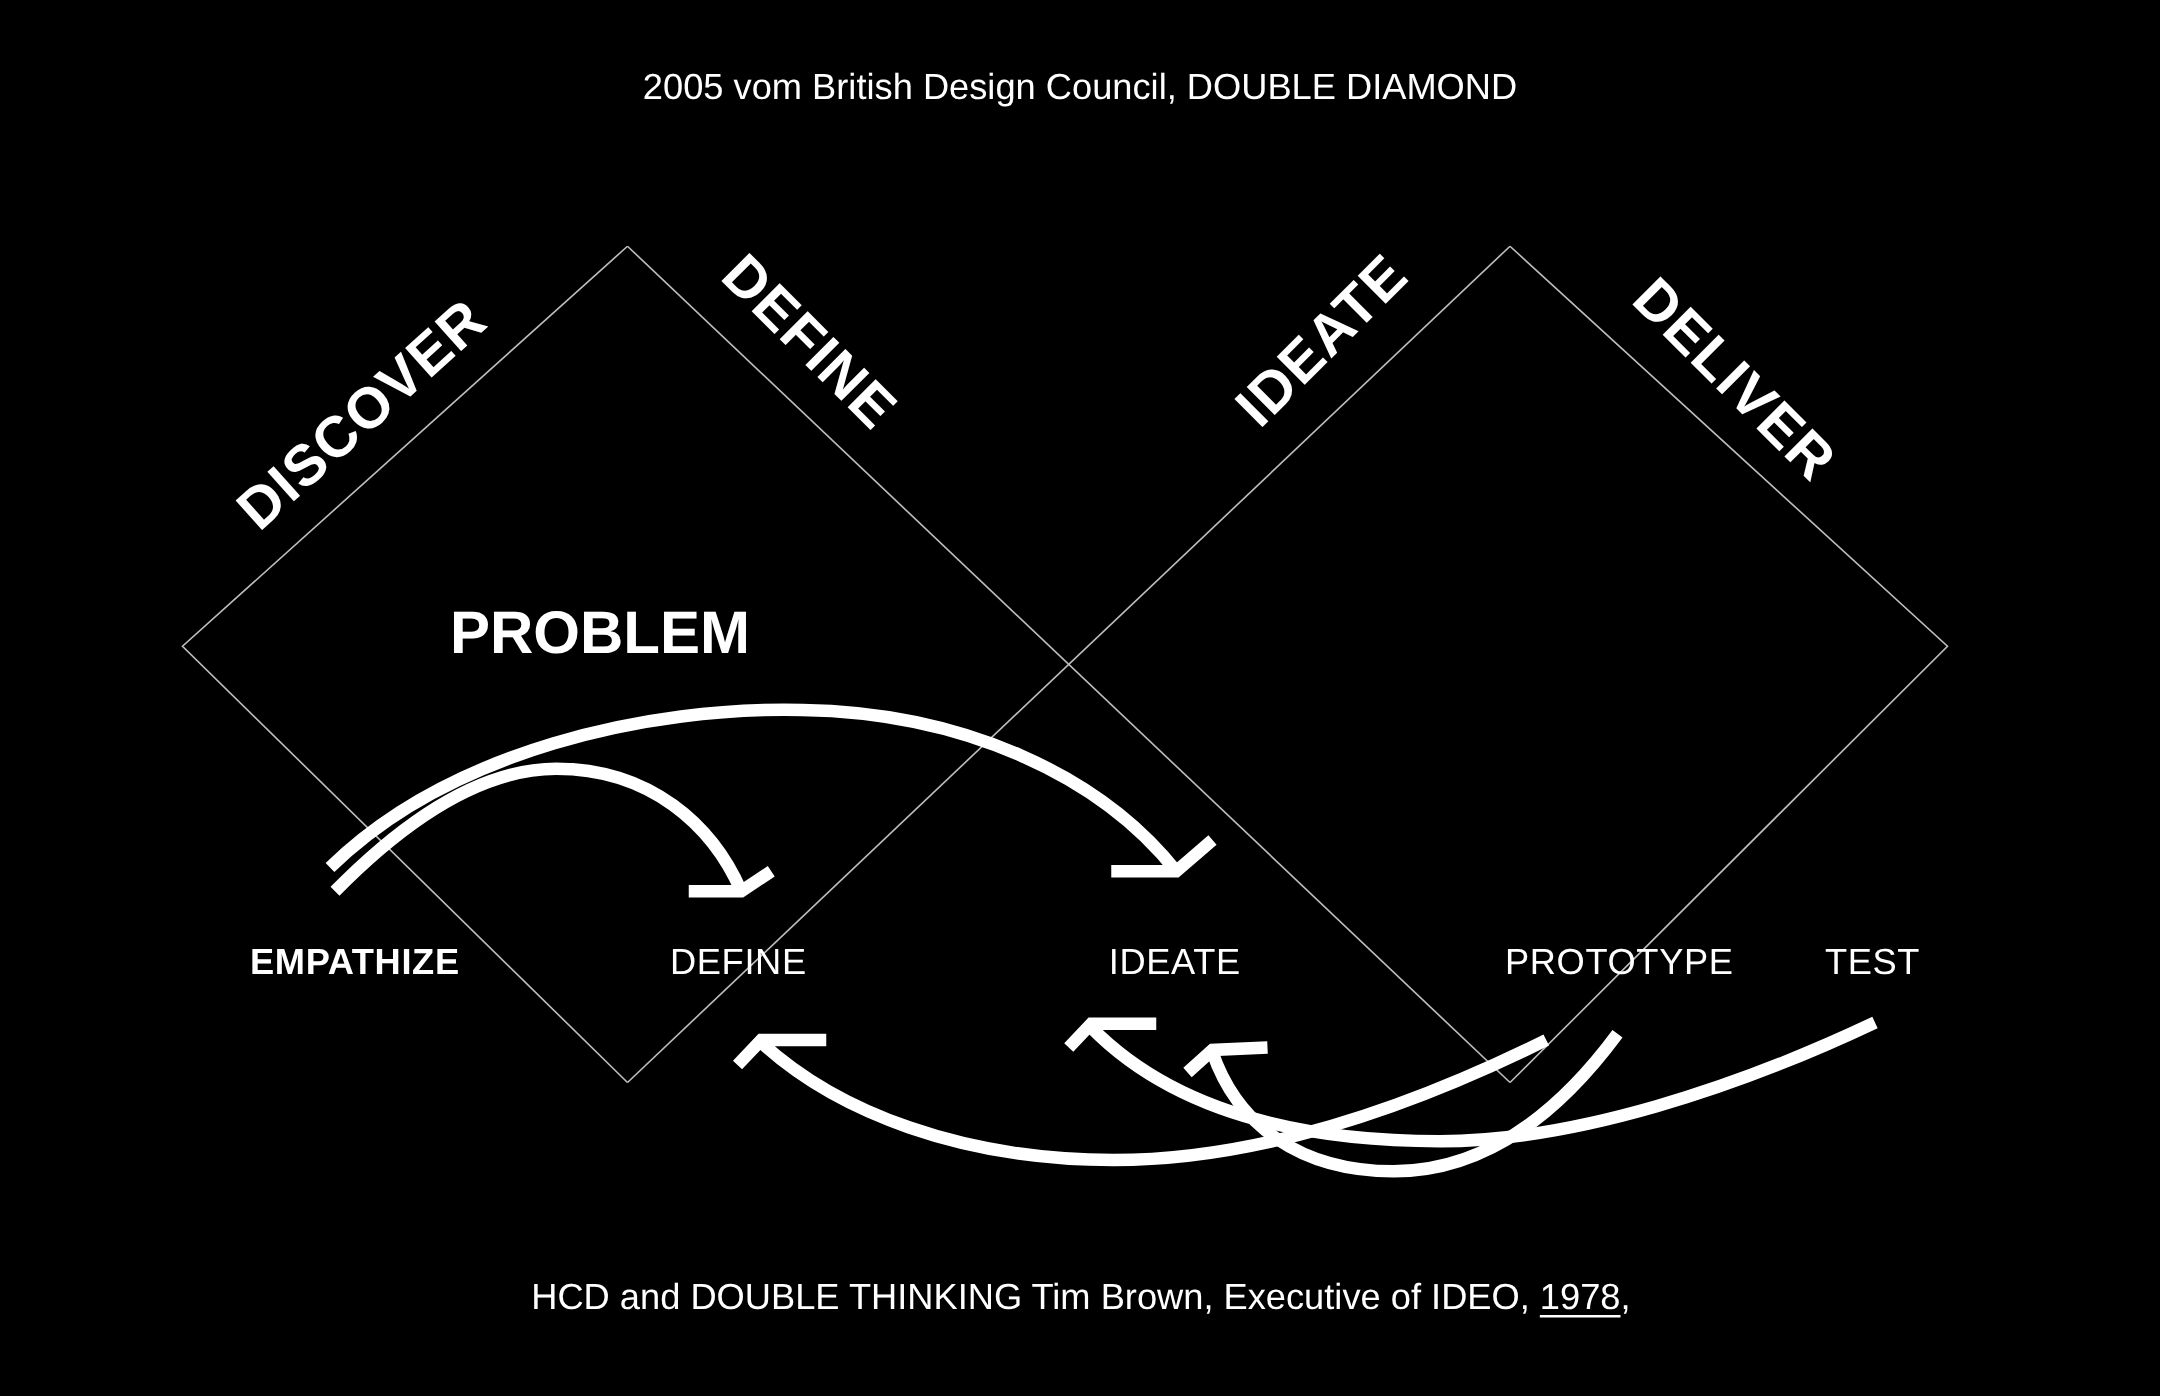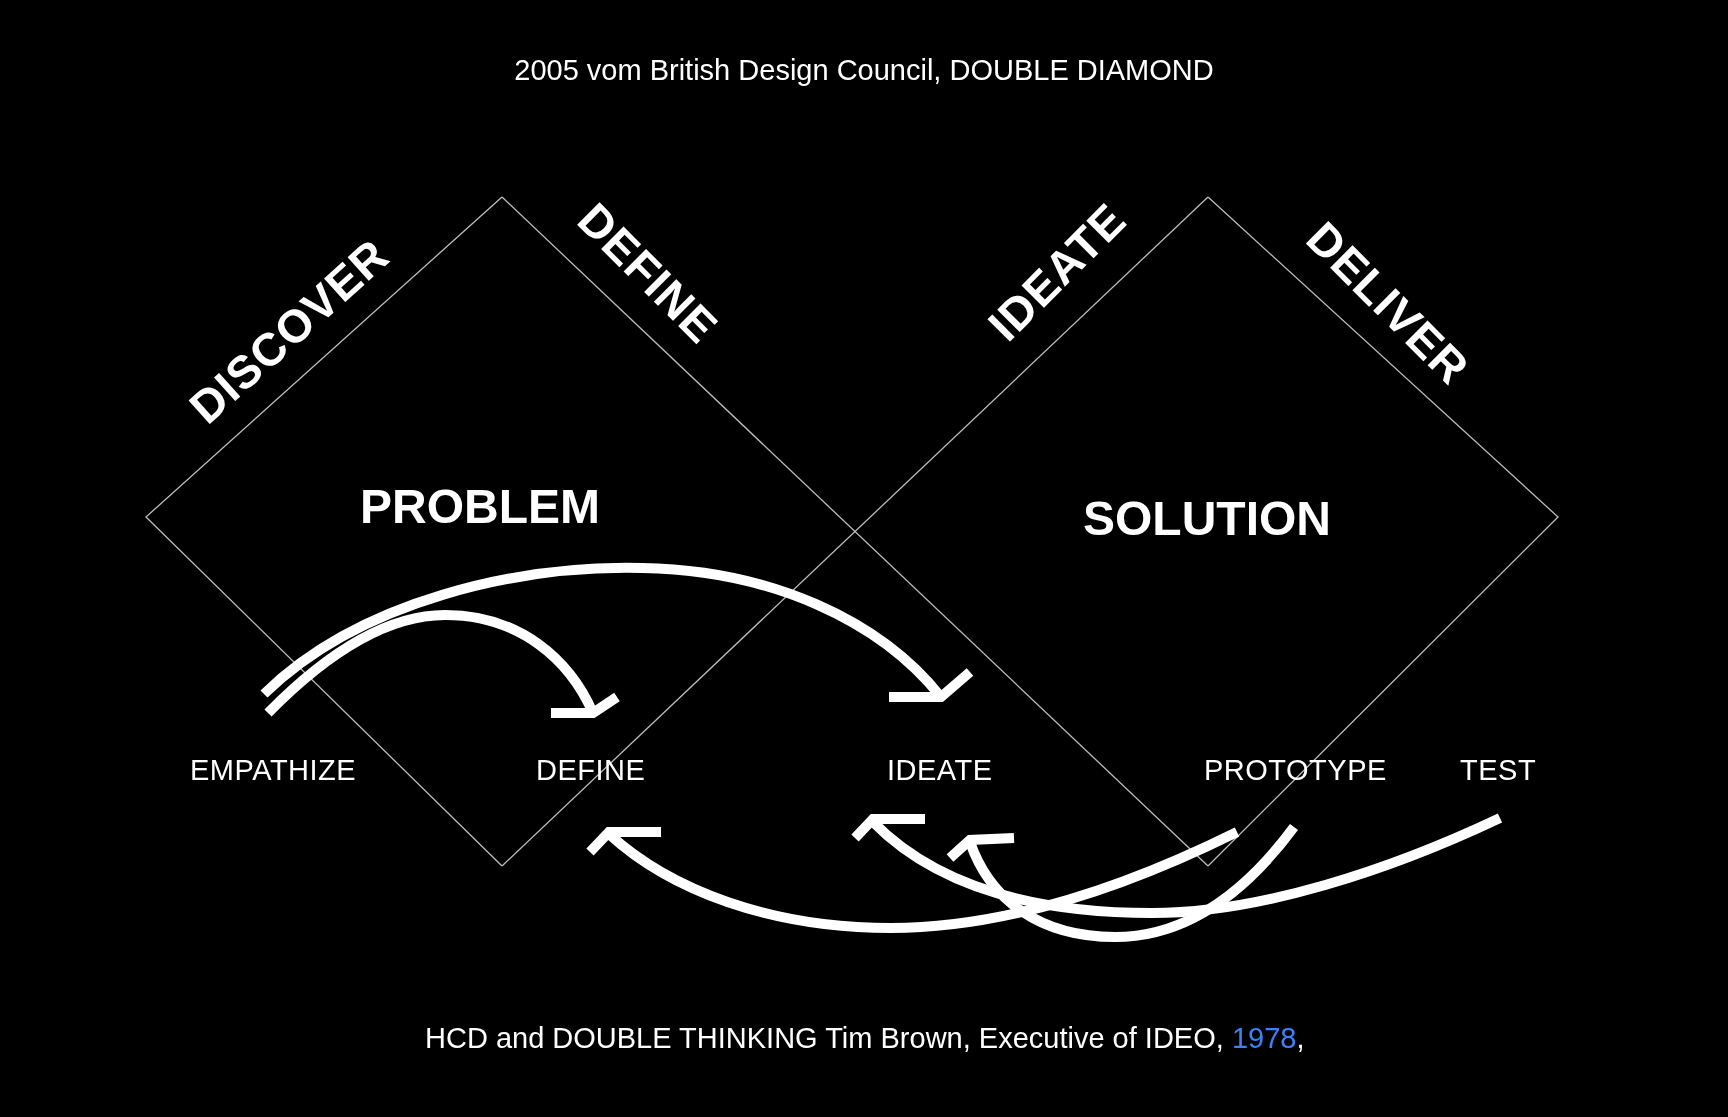--- a/index.html
+++ b/index.html
@@ -34,21 +34,22 @@
   }
   .footer {
     position: absolute;
     left: 425px;
     top: 1020px;
     font-size: 29px;
     line-height: 36px;
     white-space: nowrap;
   }
   .footer a {
-    color: #3b82f6;
+    color: #ffffff;
+    text-decoration: underline;
     text-underline-offset: 5px;
     text-decoration-thickness: 2px;
   }
   .phase {
     position: absolute;
     font-weight: bold;
     font-size: 46px;
     line-height: 46px;
     white-space: nowrap;
     letter-spacing: 1px;
@@ -93,21 +94,20 @@
       <line x1="1208" y1="197" x2="502" y2="866"></line>
     </g>
   </svg>
 
   <div class="phase" style="left:289px; top:331px; transform: translate(-50%,-50%) rotate(-42deg);">DISCOVER</div>
   <div class="phase" style="left:648px; top:273px; transform: translate(-50%,-50%) rotate(45deg);">DEFINE</div>
   <div class="phase" style="left:1057px; top:272px; transform: translate(-50%,-50%) rotate(-45deg);">IDEATE</div>
   <div class="phase" style="left:1388px; top:303px; transform: translate(-50%,-50%) rotate(45deg);">DELIVER</div>
 
   <div class="big" style="left:480px; top:507px;">PROBLEM</div>
-  <div class="big" style="left:1207px; top:519px;">SOLUTION</div>
 
   <svg class="lines" width="1728" height="1117" viewBox="0 0 1728 1117">
     <g fill="none" stroke="#ffffff" stroke-width="10" stroke-linecap="butt" stroke-linejoin="miter">
 
       <g>
         <path d="M 264 694 C 360 600, 520 565, 642 568 C 770 570, 880 620, 941 697"></path>
         <polyline points="889,697 941,697 970,672"></polyline>
       </g>
 
       <g>
@@ -125,21 +125,21 @@
         <polyline points="925,819 873,819 855,838"></polyline>
       </g>
 
       <g>
         <path d="M 1294 827 C 1240 900, 1180 937, 1115 937 C 1040 937, 990 900, 970 842"></path>
         <polyline points="1014,838 970,840 950,858"></polyline>
       </g>
     </g>
   </svg>
 
-  <div class="step" style="left:190px;">EMPATHIZE</div>
+  <div class="step" style="left:200px;font-weight:bold;">EMPATHIZE</div>
   <div class="step" style="left:536px;">DEFINE</div>
   <div class="step" style="left:887px;">IDEATE</div>
   <div class="step" style="left:1168px;margin-left:36px;">PROTOTYPE</div>
   <div class="step" style="left:1460px;">TEST</div>
 
   <div class="footer"><span>HCD and DOUBLE THINKING Tim Brown, Executive of IDEO, </span><a>1978</a><span>,</span></div>
 
 </div>
 
 </body></html>

